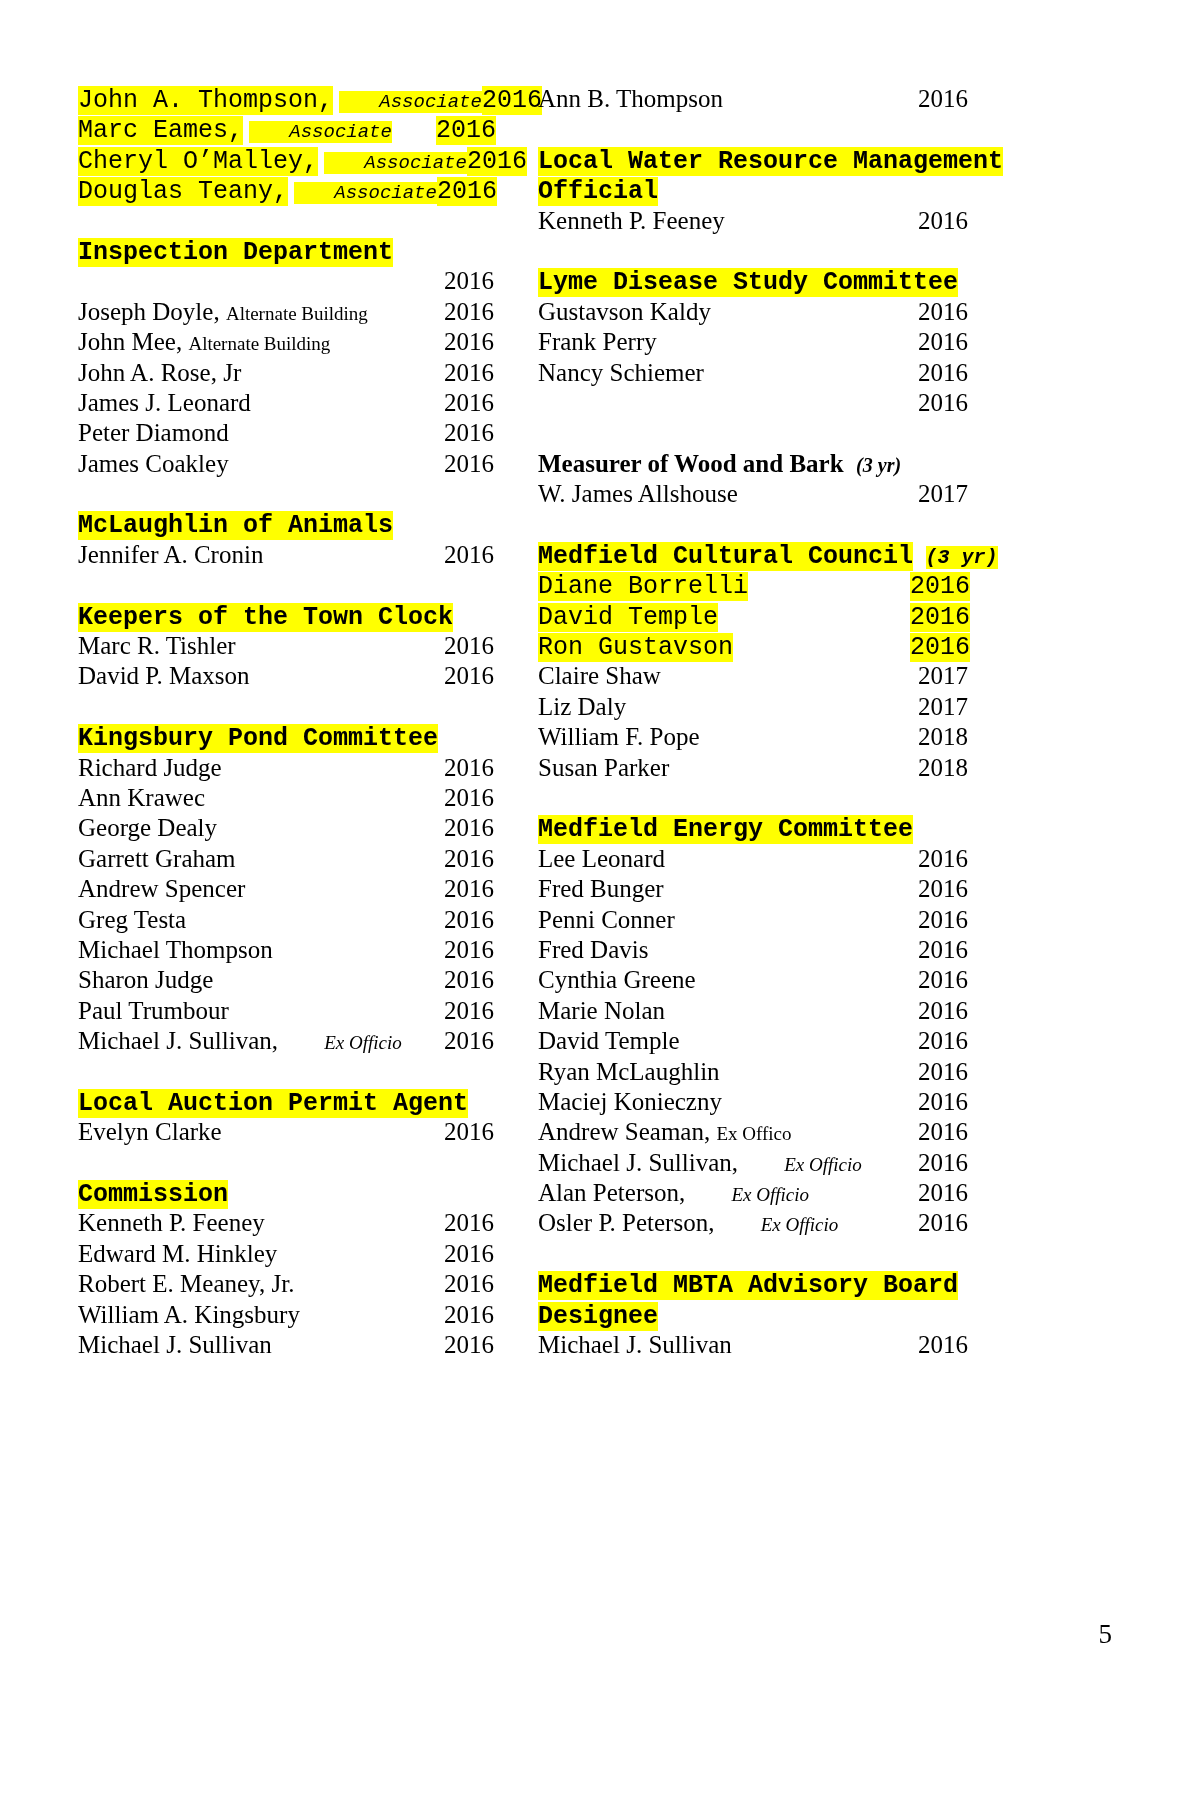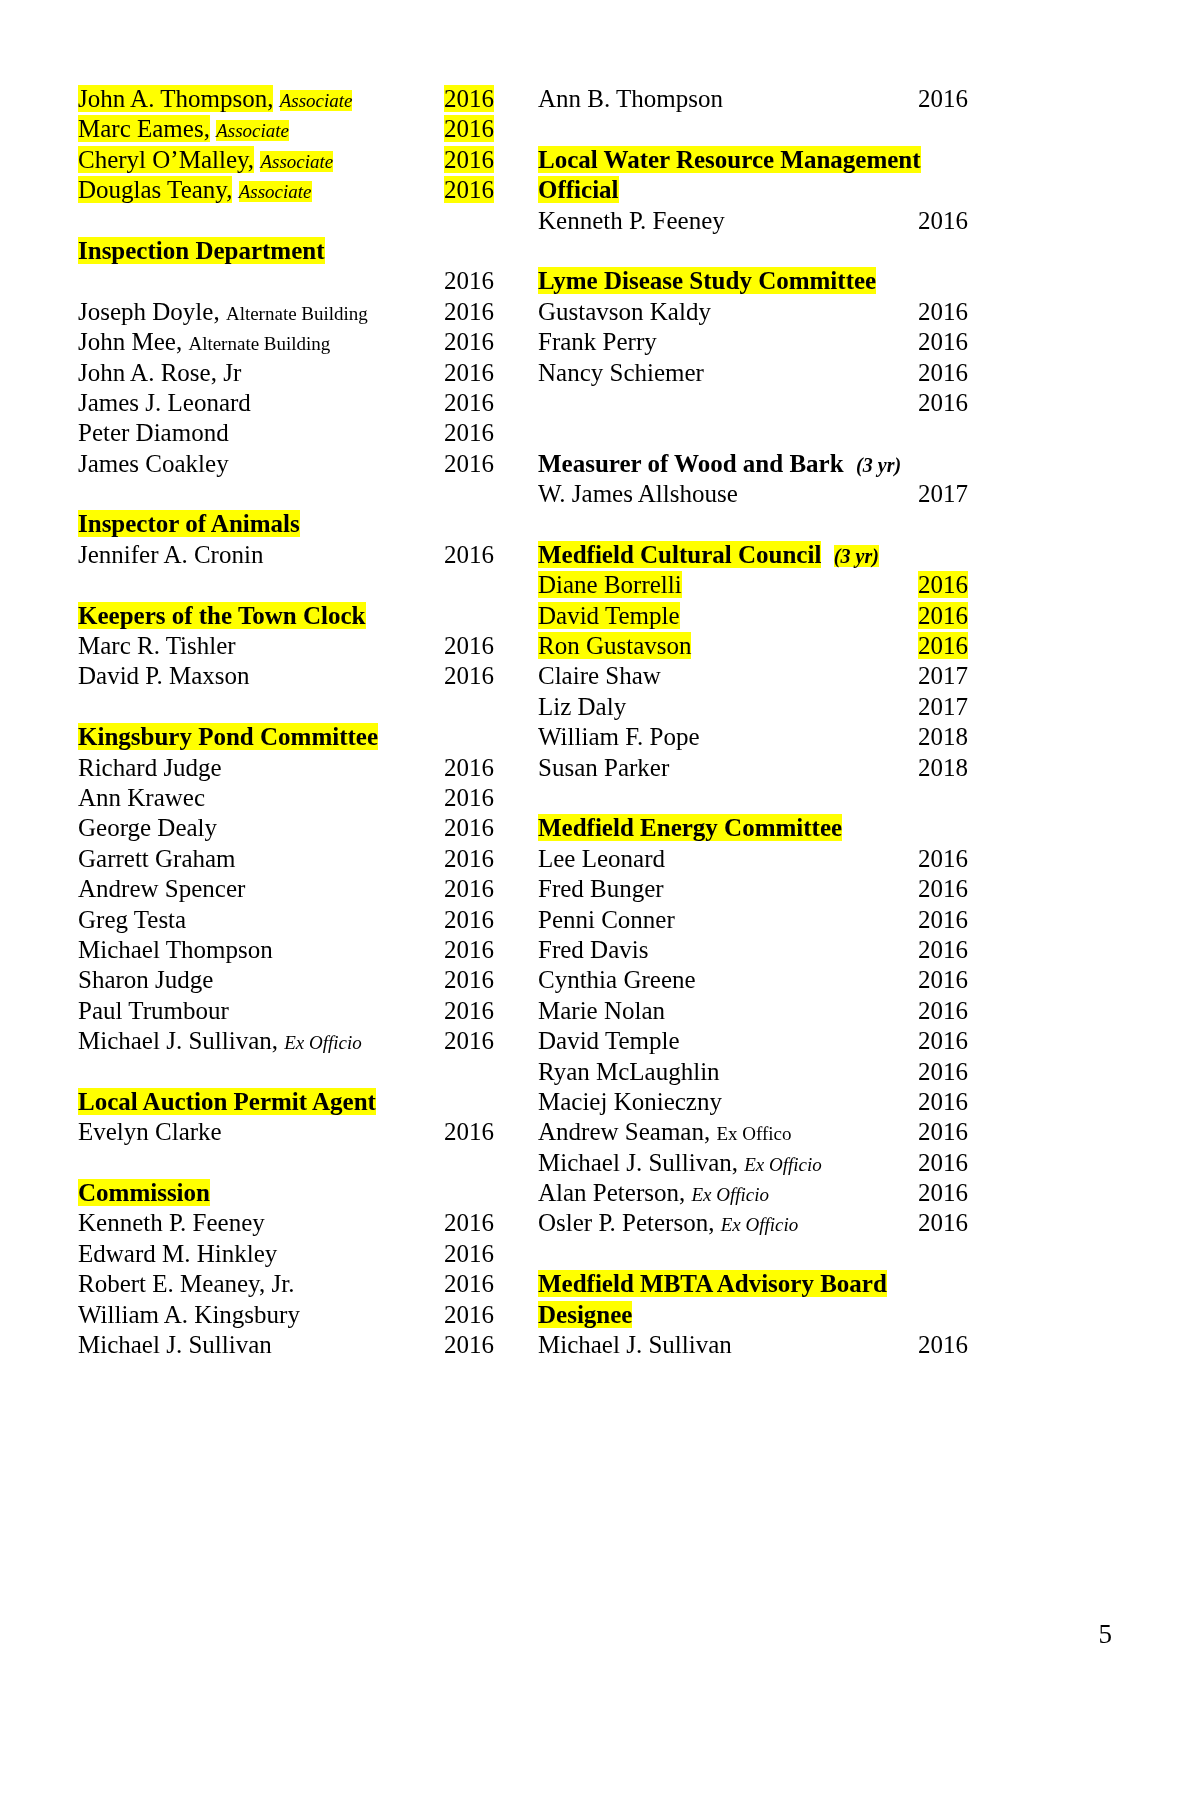--- a/index.html
+++ b/index.html
@@ -59,26 +59,28 @@
     font-style: italic;
     font-size: 20px;
   }
 
   
   .role {
     font-size: 19px;
   }
   .role.ital {
     font-style: italic;
+    padding-left: 40px;
   }
 
   
   .hl {
     background-color: #ffff00;
     box-decoration-break: clone;
+    font-family: Liberation Mono, monospace;
     -webkit-box-decoration-break: clone;
   }
 
   
   .row.blank { height: 30.4px; }
 
   .page-number {
     position: absolute;
     right: 88px;
     bottom: 150px;
@@ -145,21 +147,21 @@
         <div class="spacer"></div>
         <div class="year"><span>2016</span></div>
       </div>
       <div class="row">
         <div class="name"><span>James Coakley</span></div>
         <div class="spacer"></div>
         <div class="year"><span>2016</span></div>
       </div>
       <div class="row blank"></div>
       <div class="row heading">
-        <div class="name"><span class="hl">Inspector of Animals</span></div>
+        <div class="name"><span class="hl">McLaughlin of Animals</span></div>
         <div class="spacer"></div>
         <div class="year"></div>
       </div>
       <div class="row">
         <div class="name"><span>Jennifer A. Cronin</span></div>
         <div class="spacer"></div>
         <div class="year"><span>2016</span></div>
       </div>
       <div class="row blank"></div>
       <div class="row heading">

